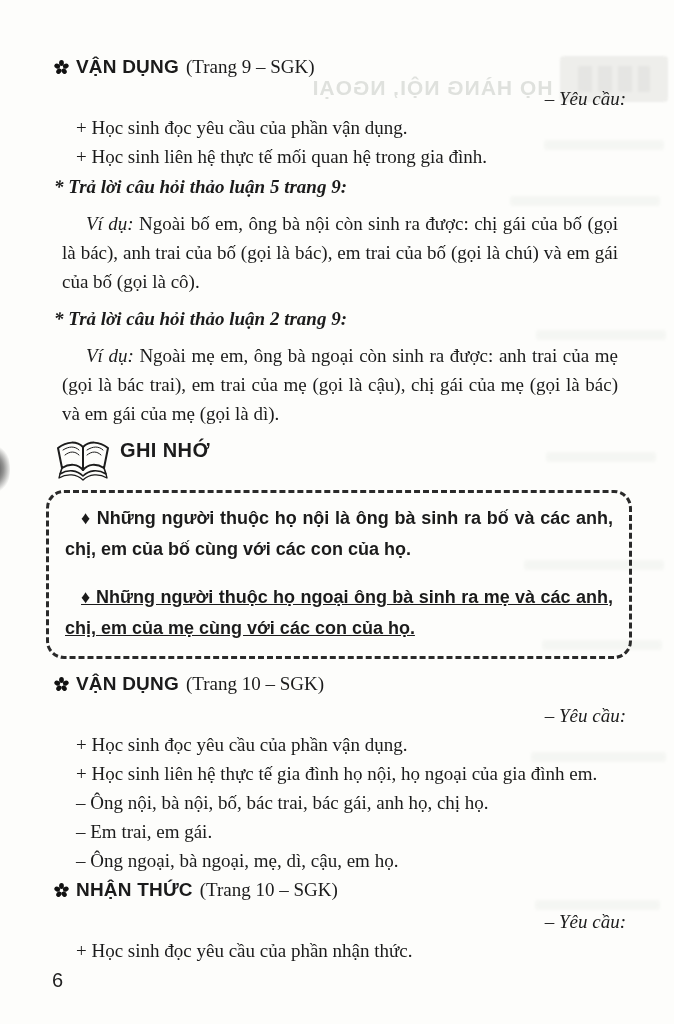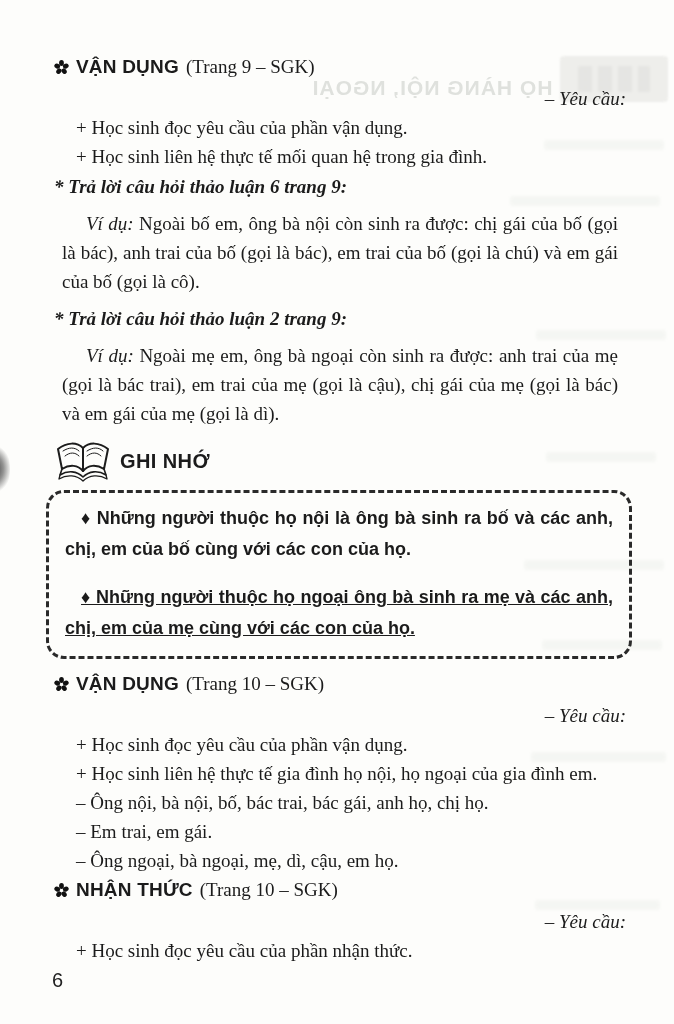--- a/index.html
+++ b/index.html
@@ -56,21 +56,21 @@
   .italic{font-style:italic;text-align:right;}
   .subhead{
     font-weight:bold;font-style:italic;margin:1px 0 0 0;font-size:19px;
   }
   .para{
     margin:8px;text-align:justify;text-indent:24px;
   }
   .para .lead{font-style:italic;}
 
   .memo-row{
-    display:flex;align-items:center;margin:8px 0 4px -4px;height:50px;
+    display:flex;align-items:flex-start;margin:8px 0 4px -4px;height:50px;
   }
   .memo-row .book-icon{flex:0 0 auto;}
   .memo-row .memo-label{
     font-family:"Liberation Sans",sans-serif;font-weight:bold;font-size:20px;
     letter-spacing:.4px;margin:0 0 0 4px;
   }
   .memo-box{
     margin:2px 0 10px -8px;width:586px;box-sizing:border-box;
     border:3px dashed #2a2a2a;border-radius:18px;
     padding:10px 16px 12px 16px;
@@ -115,21 +115,21 @@
         </g>
         <circle cx="10" cy="10" r="2" fill="#fdfdfb"></circle>
       </svg>
       <span class="h-label">VẬN DỤNG</span>
       <span class="h-suffix">(Trang 9 – SGK)</span>
     </div>
     <p class="indent-item italic">– Yêu cầu:</p>
     <p class="indent-item">+ Học sinh đọc yêu cầu của phần vận dụng.</p>
     <p class="indent-item">+ Học sinh liên hệ thực tế mối quan hệ trong gia đình.</p>
 
-    <p class="subhead">* Trả lời câu hỏi thảo luận 6 trang 9:</p>
+    <p class="subhead">* Trả lời câu hỏi thảo luận 5 trang 9:</p>
     <p class="para"><span class="lead">Ví dụ:</span><span> Ngoài bố em, ông bà nội còn sinh ra được: chị gái của bố (gọi là bác), anh trai của bố (gọi là bác), em trai của bố (gọi là chú) và em gái của bố (gọi là cô).</span></p>
 
     <p class="subhead">* Trả lời câu hỏi thảo luận 2 trang 9:</p>
     <p class="para"><span class="lead">Ví dụ:</span><span> Ngoài mẹ em, ông bà ngoại còn sinh ra được: anh trai của mẹ (gọi là bác trai), em trai của mẹ (gọi là cậu), chị gái của mẹ (gọi là bác) và em gái của mẹ (gọi là dì).</span></p>
 
     <div class="memo-row">
       <svg class="book-icon" width="66" height="48" viewBox="0 0 66 48" fill="none" stroke="#1c1c1c" stroke-width="2" stroke-linejoin="round" stroke-linecap="round">
         <path d="M8 12 C17 5, 27 5, 33 11 C39 5, 49 5, 58 12 L54 32 C46 27, 38 28, 33 34 C28 28, 20 27, 12 32 Z"></path>
         <path d="M33 11 L33 34"></path>
         <path d="M13 14 C19 10, 25 10, 29 14" stroke-width="1"></path>

